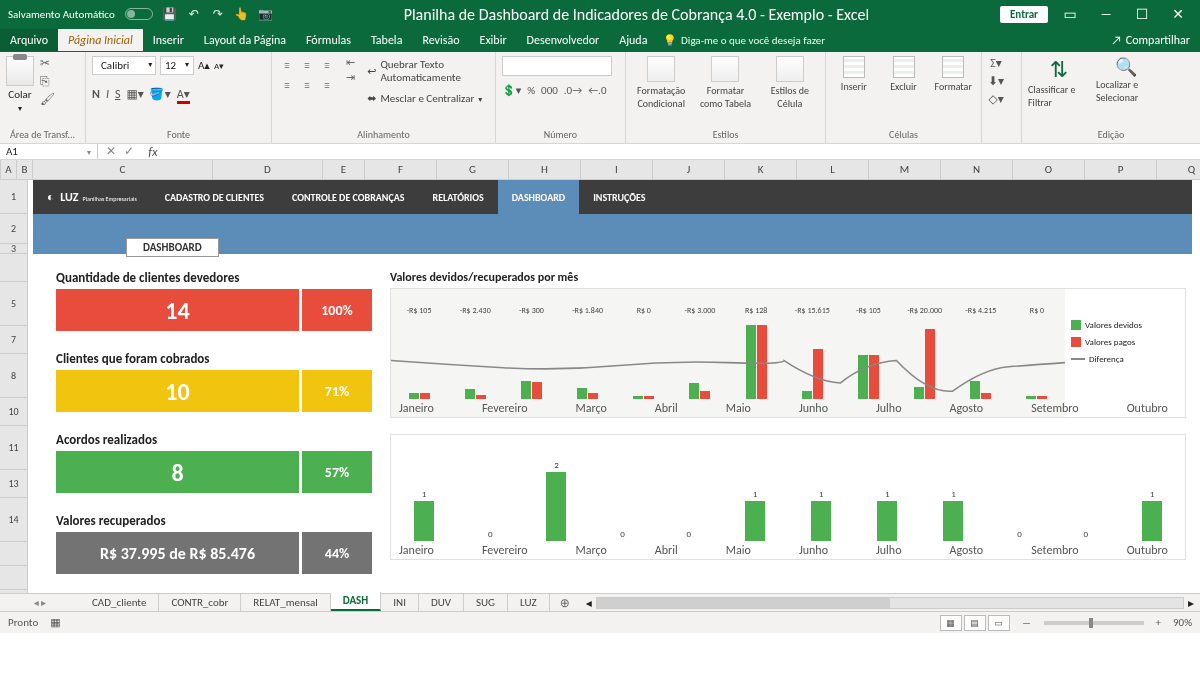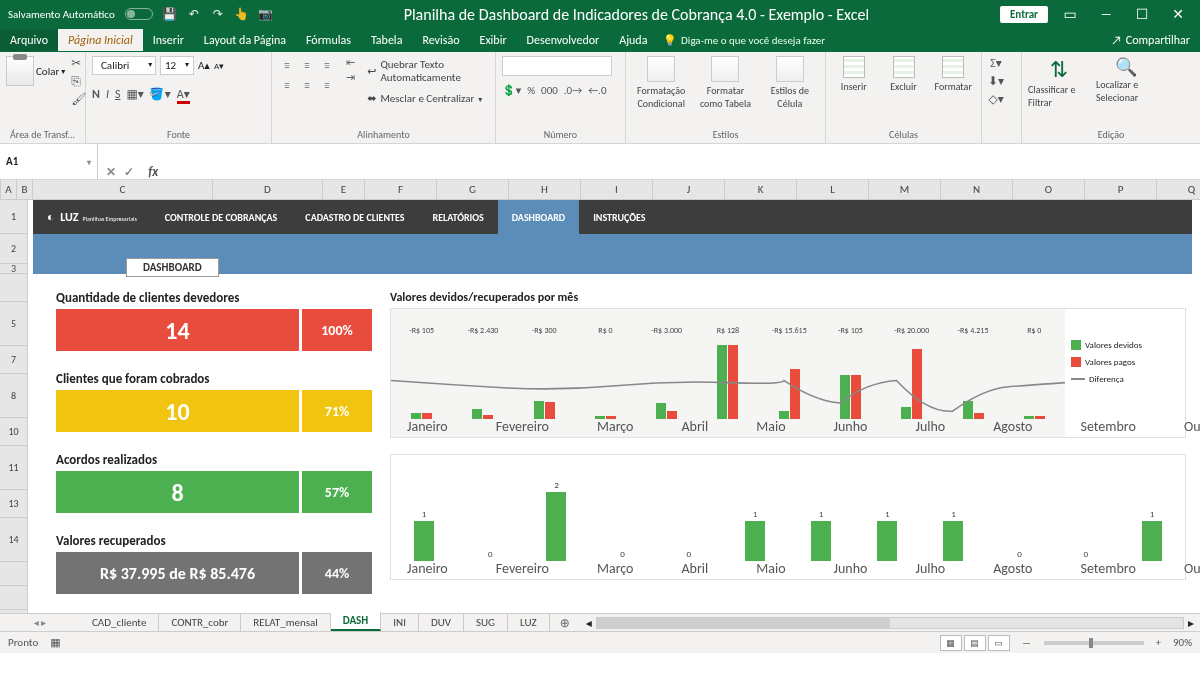--- a/index.html
+++ b/index.html
@@ -17,42 +17,42 @@
 .menubar .menu{padding:4px 10px;cursor:pointer;}
 .menubar .menu.file{background:#0a5d34;}
 .menubar .menu.active{background:#f3f2f1;color:#a16207;font-style:italic;}
 .menubar .tellme{margin-left:6px;display:flex;align-items:center;gap:4px;color:#e4ffe9;font-size:11px;}
 .menubar .lightbulb{font-size:11px;}
 .menubar .share{margin-left:auto;padding:4px 10px;display:flex;align-items:center;gap:4px;}
 .ribbon{height:92px;background:#f3f2f1;border-bottom:1px solid #d6d6d6;display:flex;}
 .ribbon-group{border-right:1px solid #d6d6d6;padding:4px 6px 2px;display:flex;flex-direction:column;justify-content:space-between;}
 .ribbon-group-label{font-size:10px;text-align:center;color:#666;padding-top:2px;}
 .ribbon-body{flex:1;display:flex;align-items:flex-start;gap:6px;}
-.paste-btn{display:flex;flex-direction:row;align-items:center;gap:2px;font-size:11px;}
+.paste-btn{display:flex;flex-direction:column;align-items:center;gap:2px;font-size:11px;}
 .paste-icon{width:28px;height:30px;background:linear-gradient(#fff,#e8e8e8);border:1px solid #ccc;position:relative;}
 .paste-icon::before{content:"";position:absolute;top:-3px;left:6px;width:14px;height:6px;background:#888;border-radius:2px;}
 .mini-btns{display:flex;flex-direction:column;gap:4px;font-size:12px;color:#555;}
 .font-row{display:flex;align-items:center;gap:4px;}
 .fontname{border:1px solid #ccc;background:#fff;padding:2px 8px;width:64px;font-size:11px;display:flex;justify-content:space-between;gap:19px;}
 .fontsize{border:1px solid #ccc;background:#fff;padding:2px 4px;width:34px;font-size:11px;display:flex;justify-content:space-between;}
 .fontbtns{display:flex;gap:6px;color:#555;margin-top:6px;font-size:12px;}
 .align-grid{display:grid;grid-template-columns:repeat(3,18px);grid-template-rows:repeat(2,18px);gap:2px;}
 .align-grid span{display:flex;align-items:center;justify-content:center;color:#666;font-size:11px;}
 .merge-btn,.wrap-btn{font-size:11px;color:#444;display:flex;align-items:center;gap:4px;padding:2px;}
 .num-fmt{border:1px solid #ccc;background:#fff;width:110px;height:20px;}
 .num-row{display:flex;gap:6px;margin-top:4px;color:#555;font-size:11px;}
 .style-btn{display:flex;flex-direction:column;align-items:center;font-size:10px;text-align:center;width:66px;color:#444;}
 .style-icon{width:28px;height:26px;border:1px solid #ccc;margin-bottom:2px;background:linear-gradient(#fff,#eee);}
 .cell-btn{display:flex;flex-direction:column;align-items:center;font-size:10px;width:48px;color:#444;}
 .cell-icon{width:22px;height:22px;border:1px solid #bbb;margin-bottom:2px;background:repeating-linear-gradient(0deg,#fff,#fff 3px,#e6f2e6 3px,#e6f2e6 6px);}
 .edit-col{display:flex;flex-direction:column;gap:4px;font-size:12px;color:#555;align-items:center;}
 .sort-btn,.find-btn{display:flex;flex-direction:column;align-items:center;font-size:10px;width:62px;color:#444;}
 .sort-icon{font-size:22px;color:#0b6a3b;}
 .find-icon{font-size:18px;color:#0b6a3b;}
-.namebox-row{height:36px;border-bottom:1px solid #d6d6d6;display:flex;align-items:flex-end;background:#fff;font-weight:bold;}
+.namebox-row{height:16px;border-bottom:1px solid #d6d6d6;display:flex;align-items:flex-start;background:#fff;}
 .namebox{width:98px;border-right:1px solid #ccc;padding:0 6px;height:100%;display:flex;align-items:center;justify-content:space-between;font-size:11px;}
 .fx-btns{display:flex;gap:8px;padding:0 8px;color:#888;font-size:12px;}
 .fx{font-style:italic;font-size:13px;color:#555;padding:0 6px;}
 .formula-input{flex:1;}
 .col-headers{height:20px;display:flex;background:#e6e6e6;border-bottom:1px solid #ccc;font-size:11px;color:#444;}
 .corner{width:28px;border-right:1px solid #ccc;background:#e6e6e6;}
 .colhdr{border-right:1px solid #ccc;text-align:center;line-height:20px;}
 .sheet-area{display:flex;height:413px;background:#fff;}
 .row-headers{width:28px;background:#e6e6e6;border-right:1px solid #ccc;font-size:10px;color:#444;}
 .rowhdr{border-bottom:1px solid #ccc;text-align:center;}
@@ -77,21 +77,21 @@
 .chart1,.chart2{position:absolute;left:362px;right:14px;}
 .chart1{top:90px;height:150px;}
 .chart2{top:254px;height:146px;}
 .chart-title{font-size:12px;font-weight:700;color:#222;margin-bottom:4px;}
 .chart-box{background:#fff;border:1px solid #e0e0e0;height:calc(100% - 20px);display:flex;}
 .plot{flex:1;position:relative;padding:8px 4px 18px;background:#f5f5f3;}
 .legend{width:120px;font-size:9px;padding:30px 6px;}
 .legend-item{display:flex;align-items:center;gap:4px;margin-bottom:6px;}
 .lg-sq{width:10px;height:10px;}
 .lg-ln{width:14px;height:2px;background:#888;}
-.months{position:absolute;bottom:2px;left:16px;right:0;display:flex;font-size:14px;color:#555;gap:48px;}
+.months{position:absolute;bottom:2px;left:8px;right:0;display:flex;font-size:12px;color:#555;gap:48px;}
 .months span{flex:1;text-align:center;}
 .bars1{position:absolute;bottom:18px;left:0;right:0;top:8px;display:flex;}
 .bargroup{flex:1;position:relative;display:flex;align-items:flex-end;justify-content:center;gap:1px;}
 .bar-g{width:10px;background:#4caf50;}
 .bar-r{width:10px;background:#e74c3c;}
 .barlbl{position:absolute;top:8px;font-size:8px;color:#444;white-space:nowrap;}
 .diffline{position:absolute;left:0;right:0;bottom:24px;}
 .bars2{position:absolute;bottom:18px;left:0;right:0;top:24px;display:flex;}
 .bargroup2{flex:1;display:flex;flex-direction:column;align-items:center;justify-content:flex-end;}
 .bar2{width:20px;background:#4caf50;}
@@ -346,22 +346,22 @@
       <div class="rowhdr" style="height: 44px; line-height: 44px;">11</div>
       <div class="rowhdr" style="height: 28px; line-height: 28px;">13</div>
       <div class="rowhdr" style="height: 44px; line-height: 44px;">14</div>
       <div class="rowhdr" style="height: 24px; line-height: 24px;"></div>
       <div class="rowhdr" style="height: 24px; line-height: 24px;"></div>
     </div>
   <div class="sheet-canvas">
 
     <div class="topnav">
       <div class="luz">◐<span><span>LUZ</span><span style="font-size:6px;font-weight:400;margin-left:4px">Planilhas Empresariais</span></span></div>
+      <div class="navitem">CADASTRO DE CLIENTES</div>
       <div class="navitem">CONTROLE DE COBRANÇAS</div>
-      <div class="navitem">CADASTRO DE CLIENTES</div>
       <div class="navitem">RELATÓRIOS</div>
       <div class="navitem active">DASHBOARD</div>
       <div class="navitem">INSTRUÇÕES</div>
     </div>
     <div class="bluebar"></div>
     <div class="dash-tab">DASHBOARD</div>
 
     <div class="card-area" id="cards">
         <div class="card">
           <div class="card-title">Quantidade de clientes devedores</div>
@@ -405,20 +405,25 @@
               </div>
               <div class="bargroup">
                 <div class="barlbl">-R$ 2.430</div>
                 <div class="bar-g" style="height:10px"></div>
                 <div class="bar-r" style="height:4px"></div>
               </div>
               <div class="bargroup">
                 <div class="barlbl">-R$ 300</div>
                 <div class="bar-g" style="height:18px"></div>
                 <div class="bar-r" style="height:17px"></div>
+              </div>
+              <div class="bargroup">
+                <div class="barlbl">-R$ 1.840</div>
+                <div class="bar-g" style="height:11px"></div>
+                <div class="bar-r" style="height:6px"></div>
               </div>
               <div class="bargroup">
                 <div class="barlbl">R$ 0</div>
                 <div class="bar-g" style="height:3px"></div>
                 <div class="bar-r" style="height:3px"></div>
               </div>
               <div class="bargroup">
                 <div class="barlbl">-R$ 3.000</div>
                 <div class="bar-g" style="height:16px"></div>
                 <div class="bar-r" style="height:8px"></div>

